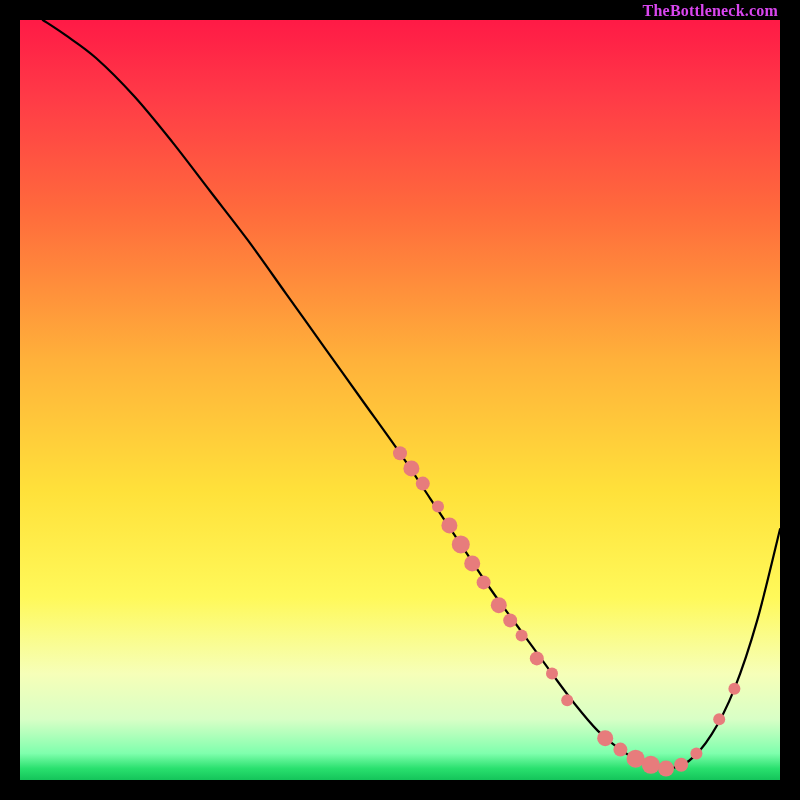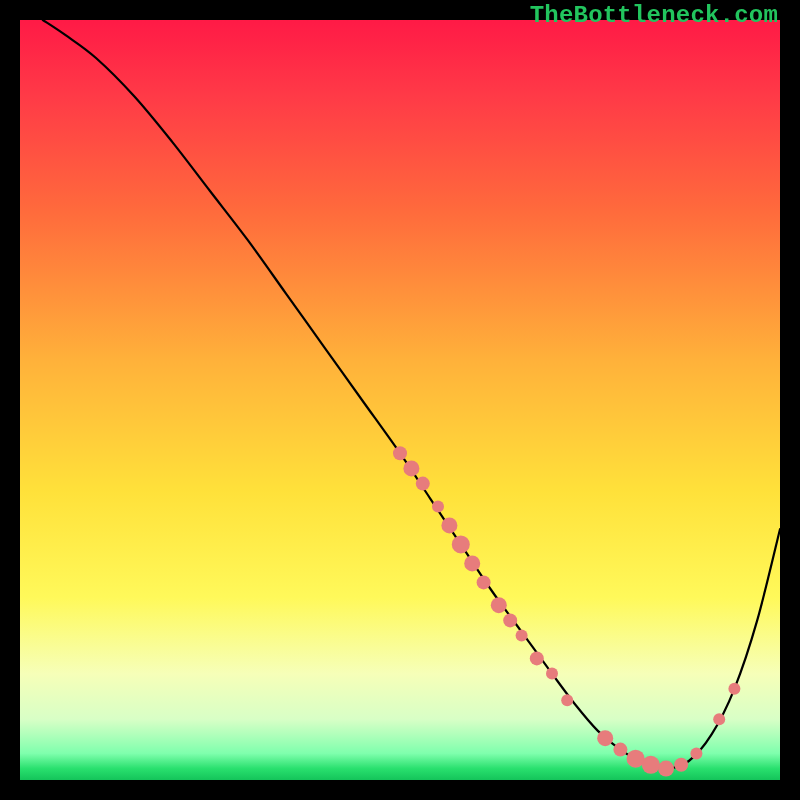--- a/index.html
+++ b/index.html
@@ -22,24 +22,24 @@
     position: absolute;
     left: 0;
     top: 0;
     width: 760px;
     height: 760px;
   }
   .watermark {
     position: absolute;
     top: 2px;
     right: 22px;
-    font-family: Liberation Mono, monospace;
-    font-size: 24px;
+    font-family: Liberation Serif, serif;
+    font-size: 16px;
     font-weight: 600;
-    color: #22c55e;
+    color: #d946ef;
     letter-spacing: 0.2px;
   }
 </style>
 </head>
 <body>
 
 <div class="frame">
   <svg class="plot" viewBox="0 0 760 760" preserveAspectRatio="none">
     <defs>
       <linearGradient id="bg-grad" x1="0" y1="0" x2="0" y2="1">

